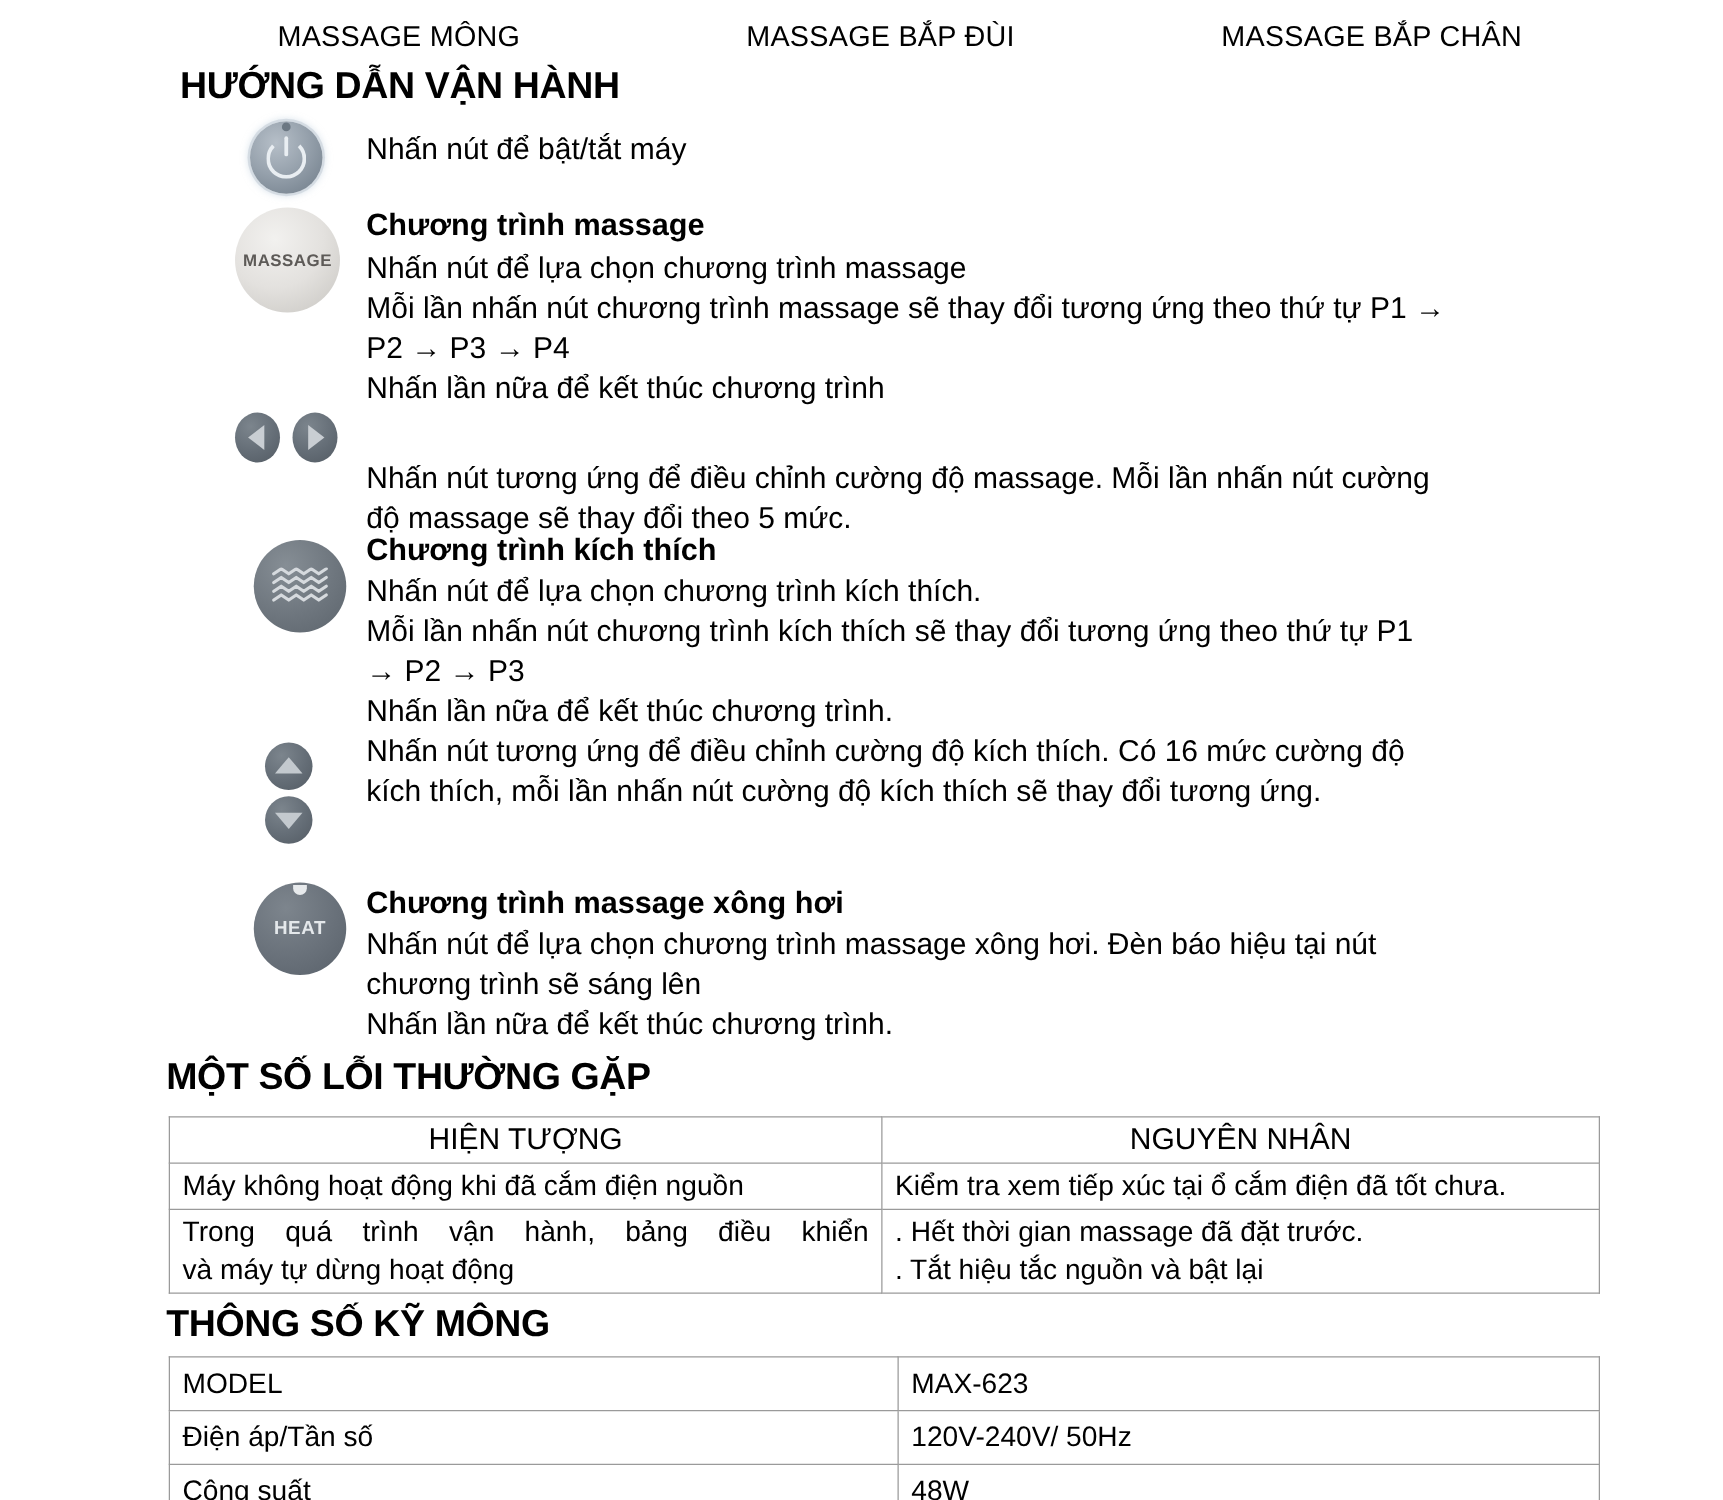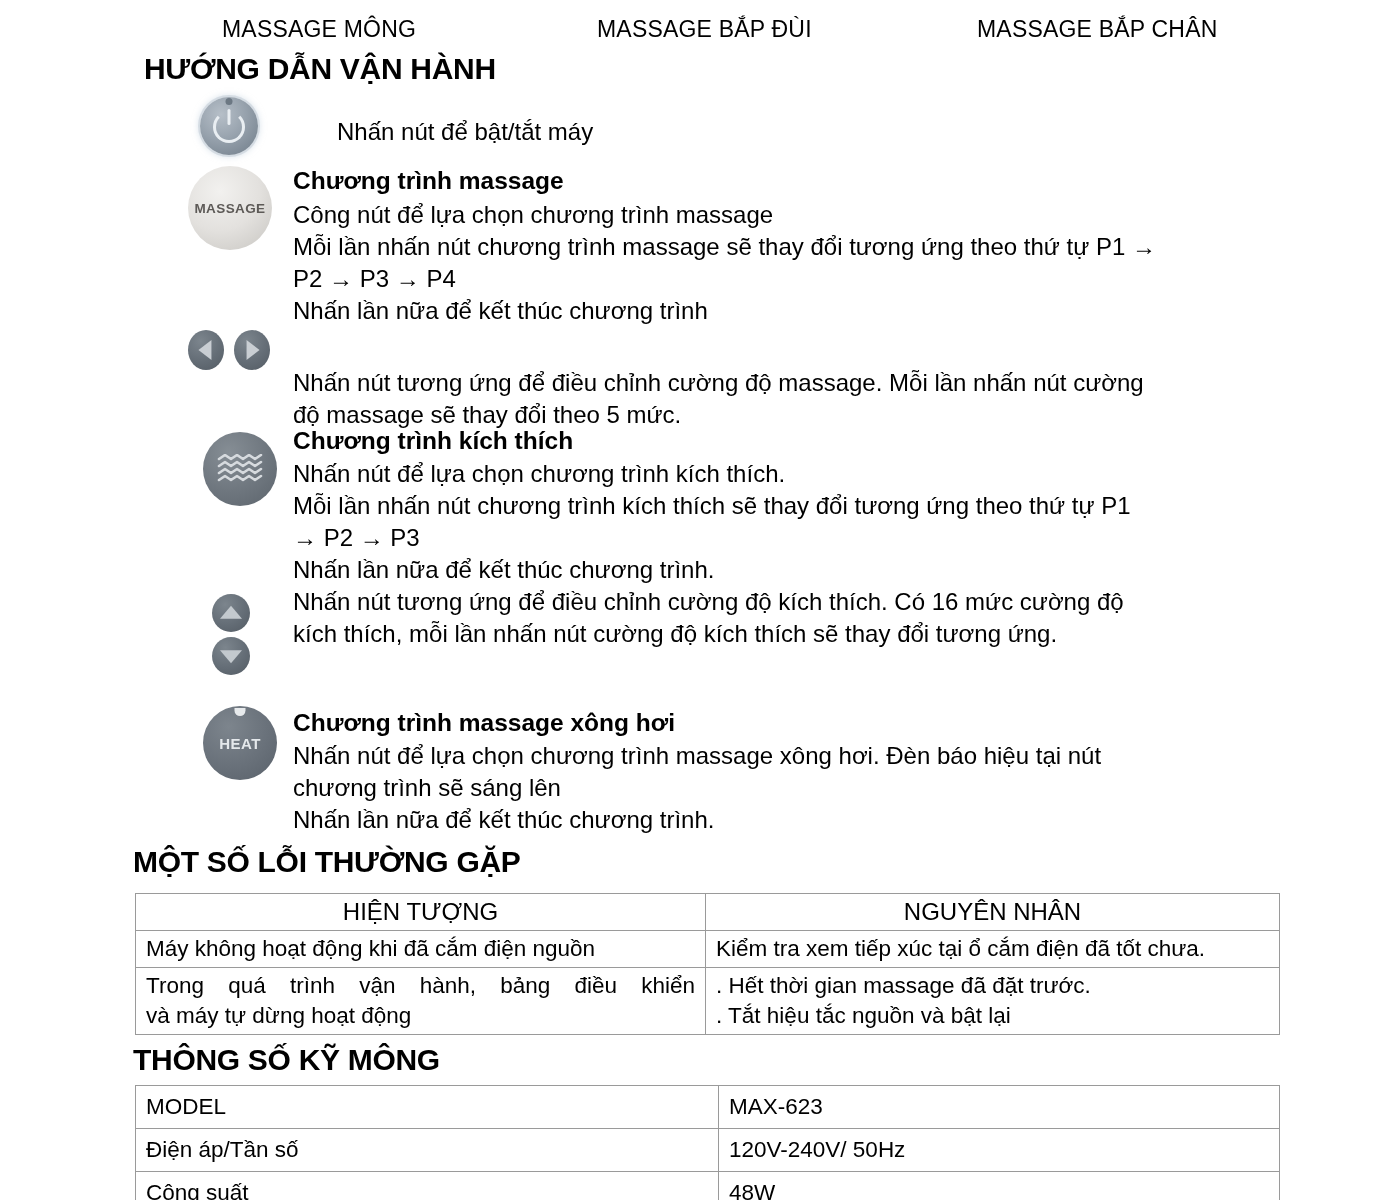--- a/index.html
+++ b/index.html
@@ -194,21 +194,21 @@
     line-height: 32px;
     color: #000;
     white-space: pre-line;
   }
   .para.bold {
     font-weight: bold;
     font-size: 24.5px;
   }
   .w1 { width: 1000px; }
 
-  #p-power      { top: 116px; margin-left: 44px; }
+  #p-power      { top: 104px; }
   #h-massage    { top: 165px; }
   #p-massage-1  { top: 199px; }
   #p-massage-2  { top: 231px; }
   #p-massage-3  { top: 295px; }
   #p-massage-4  { top: 327px; margin-top: 40px; }
 
   #h-stim       { top: 425px; }
   #p-stim-1     { top: 458px; }
   #p-stim-2     { top: 490px; }
   #p-stim-3     { top: 554px; }
@@ -261,21 +261,21 @@
     <div class="pwr-dot"></div>
     <div class="pwr-ring"></div>
     <div class="pwr-bar"></div>
   </div>
   <div id="p-power" class="para w1">Nhấn nút để bật/tắt máy</div>
 
   <div id="icon-massage" class="btn">
     <div class="lbl">MASSAGE</div>
   </div>
   <div id="h-massage" class="para bold w1">Chương trình massage</div>
-  <div id="p-massage-1" class="para w1">Công nút để lựa chọn chương trình massage</div>
+  <div id="p-massage-1" class="para w1">Nhấn nút để lựa chọn chương trình massage</div>
   <div id="p-massage-2" class="para w1">Mỗi lần nhấn nút chương trình massage sẽ thay đổi tương ứng theo thứ tự P1 →
 P2 → P3 → P4</div>
   <div id="p-massage-3" class="para w1">Nhấn lần nữa để kết thúc chương trình</div>
   <div id="p-massage-4" class="para w1">Nhấn nút tương ứng để điều chỉnh cường độ massage. Mỗi lần nhấn nút cường
 độ massage sẽ thay đổi theo 5 mức.</div>
 
   <div id="icon-arrow-left" class="btn">
     <span class="tri tri-left"></span>
   </div>
   <div id="icon-arrow-right" class="btn">

